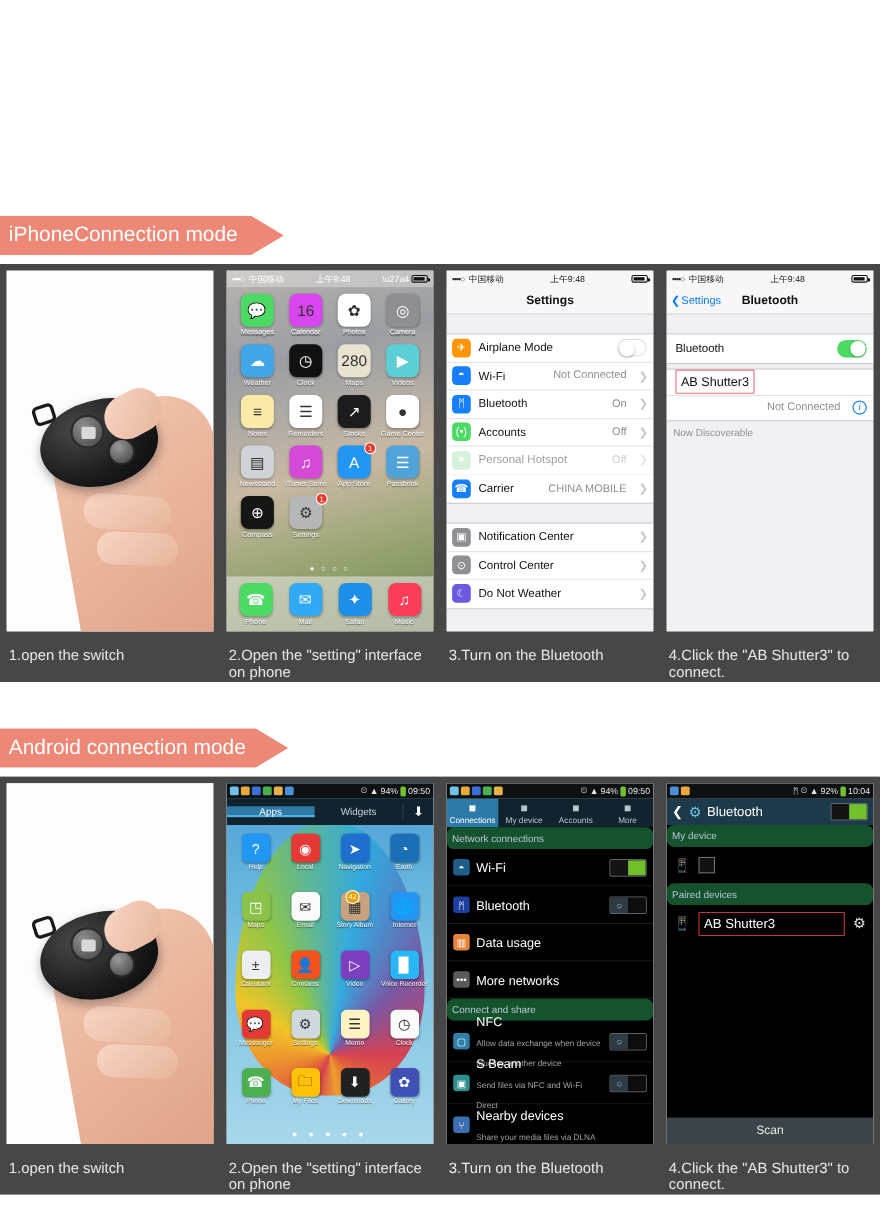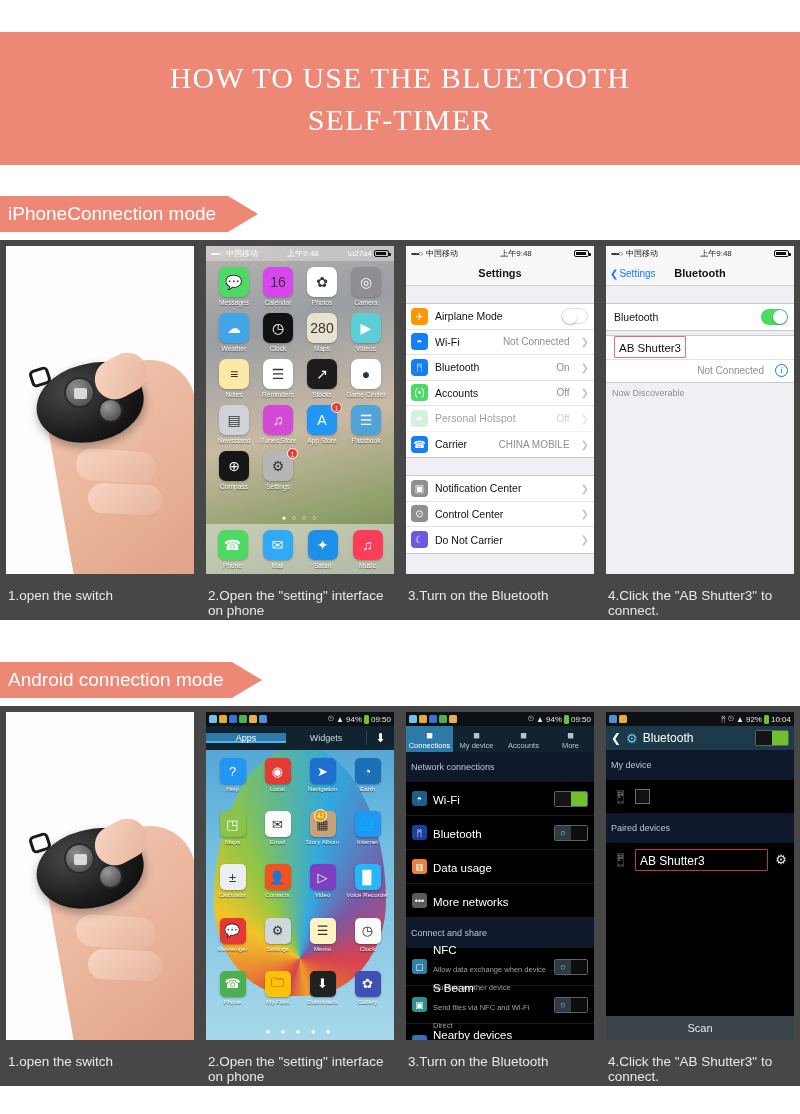--- a/index.html
+++ b/index.html
@@ -200,22 +200,22 @@
   .and-ic { width: 26px; height: 26px; border-radius: 5px;
             display:flex; align-items:center; justify-content:center;
             color:#fff; font-size: 13px; box-shadow: 0 1px 2px rgba(0,0,0,.3); }
   .and-lbl { font-size: 6.2px; color:#fff; margin-top:1px; text-align:center;
              line-height: 7px; text-shadow: 0 1px 1px rgba(0,0,0,.7); }
   .and-dots { position:absolute; left:0; right:0; bottom: 4px; text-align:center;
               color:#fff; font-size: 8px; letter-spacing: 4px; }
 
   .and-settings { position:absolute; top:14px; left:0; right:0; bottom:0;
                   background:#000; overflow:hidden; }
-  .and-sec { background:#0f172a; color:#b9cad4; font-size: 9px;
-             padding: 10px 5px; }
+  .and-sec { background:#14532d; color:#b9cad4; font-size: 9px;
+             padding: 5px 5px; border-radius: 7px; }
   .and-row { display:flex; align-items:center; gap:6px; padding: 0 6px;
              height: 34px; border-bottom: 1px solid #1b1b1b; background:#000; }
   .and-row-txt { flex:1; }
   .and-row-t { color:#fff; font-size: 11.5px; line-height: 13px; }
   .and-row-s { color:#9aa0a3; font-size: 7.5px; line-height: 9px; }
   .and-ic-sm { width: 15px; height: 15px; border-radius: 3px; flex:0 0 15px;
                display:flex; align-items:center; justify-content:center;
                font-size: 9px; color:#fff; }
   .and-sw { width: 34px; height: 16px; flex: 0 0 34px; display:flex;
             border: 1px solid #5a6468; border-radius: 2px; overflow:hidden; }
@@ -233,24 +233,20 @@
   .checkbox { width: 15px; height: 15px; border: 1.5px solid #6f6f6f; background:#111; }
   .and-scan { position:absolute; left:0; right:0; bottom:0; height: 24px;
               background:#3b4449; color:#e7e7e7; font-size: 11px;
               display:flex; align-items:center; justify-content:center; }
 </style>
 </head>
 <body>
 
 <div class="page">
 
-  <div class="title-banner">
-    <div class="title-line">HOW TO USE THE BLUETOOTH</div>
-    <div class="title-line">SELF-TIMER</div>
-  </div>
 
   <div class="section-tag tag-ios">
     <span>iPhoneConnection mode</span>
   </div>
 
   <div class="strip strip-ios">
     <div class="panels">
 
       <div class="panel">
         <div class="panel-inner">
@@ -441,21 +437,21 @@
                   <span class="chev">❯</span>
                 </div>
                 <div class="ios-row">
                   <span class="ios-ic" style="background:#8e8e93">⊙</span>
                   <span class="ios-lbl">Control Center</span>
                   <span class="ios-val"></span>
                   <span class="chev">❯</span>
                 </div>
                 <div class="ios-row">
                   <span class="ios-ic" style="background:#6a5ae0">☾</span>
-                  <span class="ios-lbl">Do Not Carrier</span>
+                  <span class="ios-lbl">Do Not Weather</span>
                   <span class="ios-val"></span>
                   <span class="chev">❯</span>
                 </div>
               </div>
           </div>
         </div>
       </div>
 
       <div class="panel">
         <div class="panel-inner">

